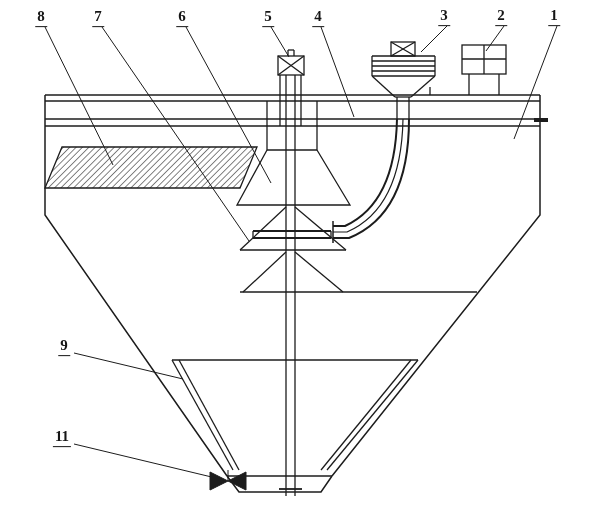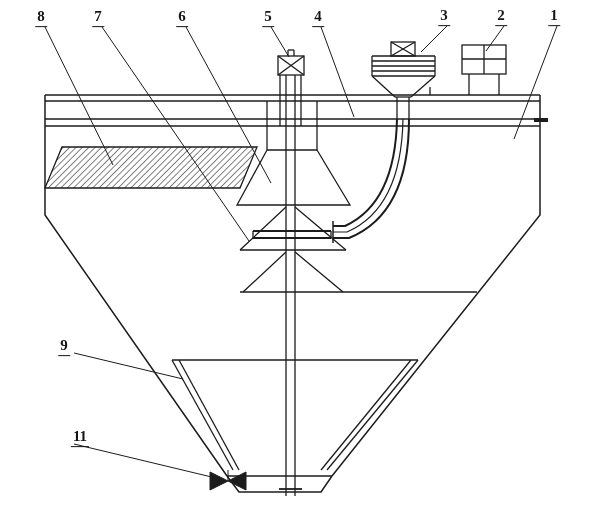--- a/index.html
+++ b/index.html
@@ -150,15 +150,15 @@
 
   <span class="lbl" style="left:41px;top:18px">8</span>
   <span class="lbl" style="left:98px;top:18px">7</span>
   <span class="lbl" style="left:182px;top:18px">6</span>
   <span class="lbl" style="left:268px;top:18px">5</span>
   <span class="lbl" style="left:318px;top:18px">4</span>
   <span class="lbl" style="left:444px;top:17px">3</span>
   <span class="lbl" style="left:501px;top:17px">2</span>
   <span class="lbl" style="left:554px;top:17px">1</span>
   <span class="lbl" style="left:64px;top:347px">9</span>
-  <span class="lbl" style="left:80px;top:438px">11</span>
+  <span class="lbl" style="left:62px;top:438px">11</span>
 
 </div>
 
 </body></html>

